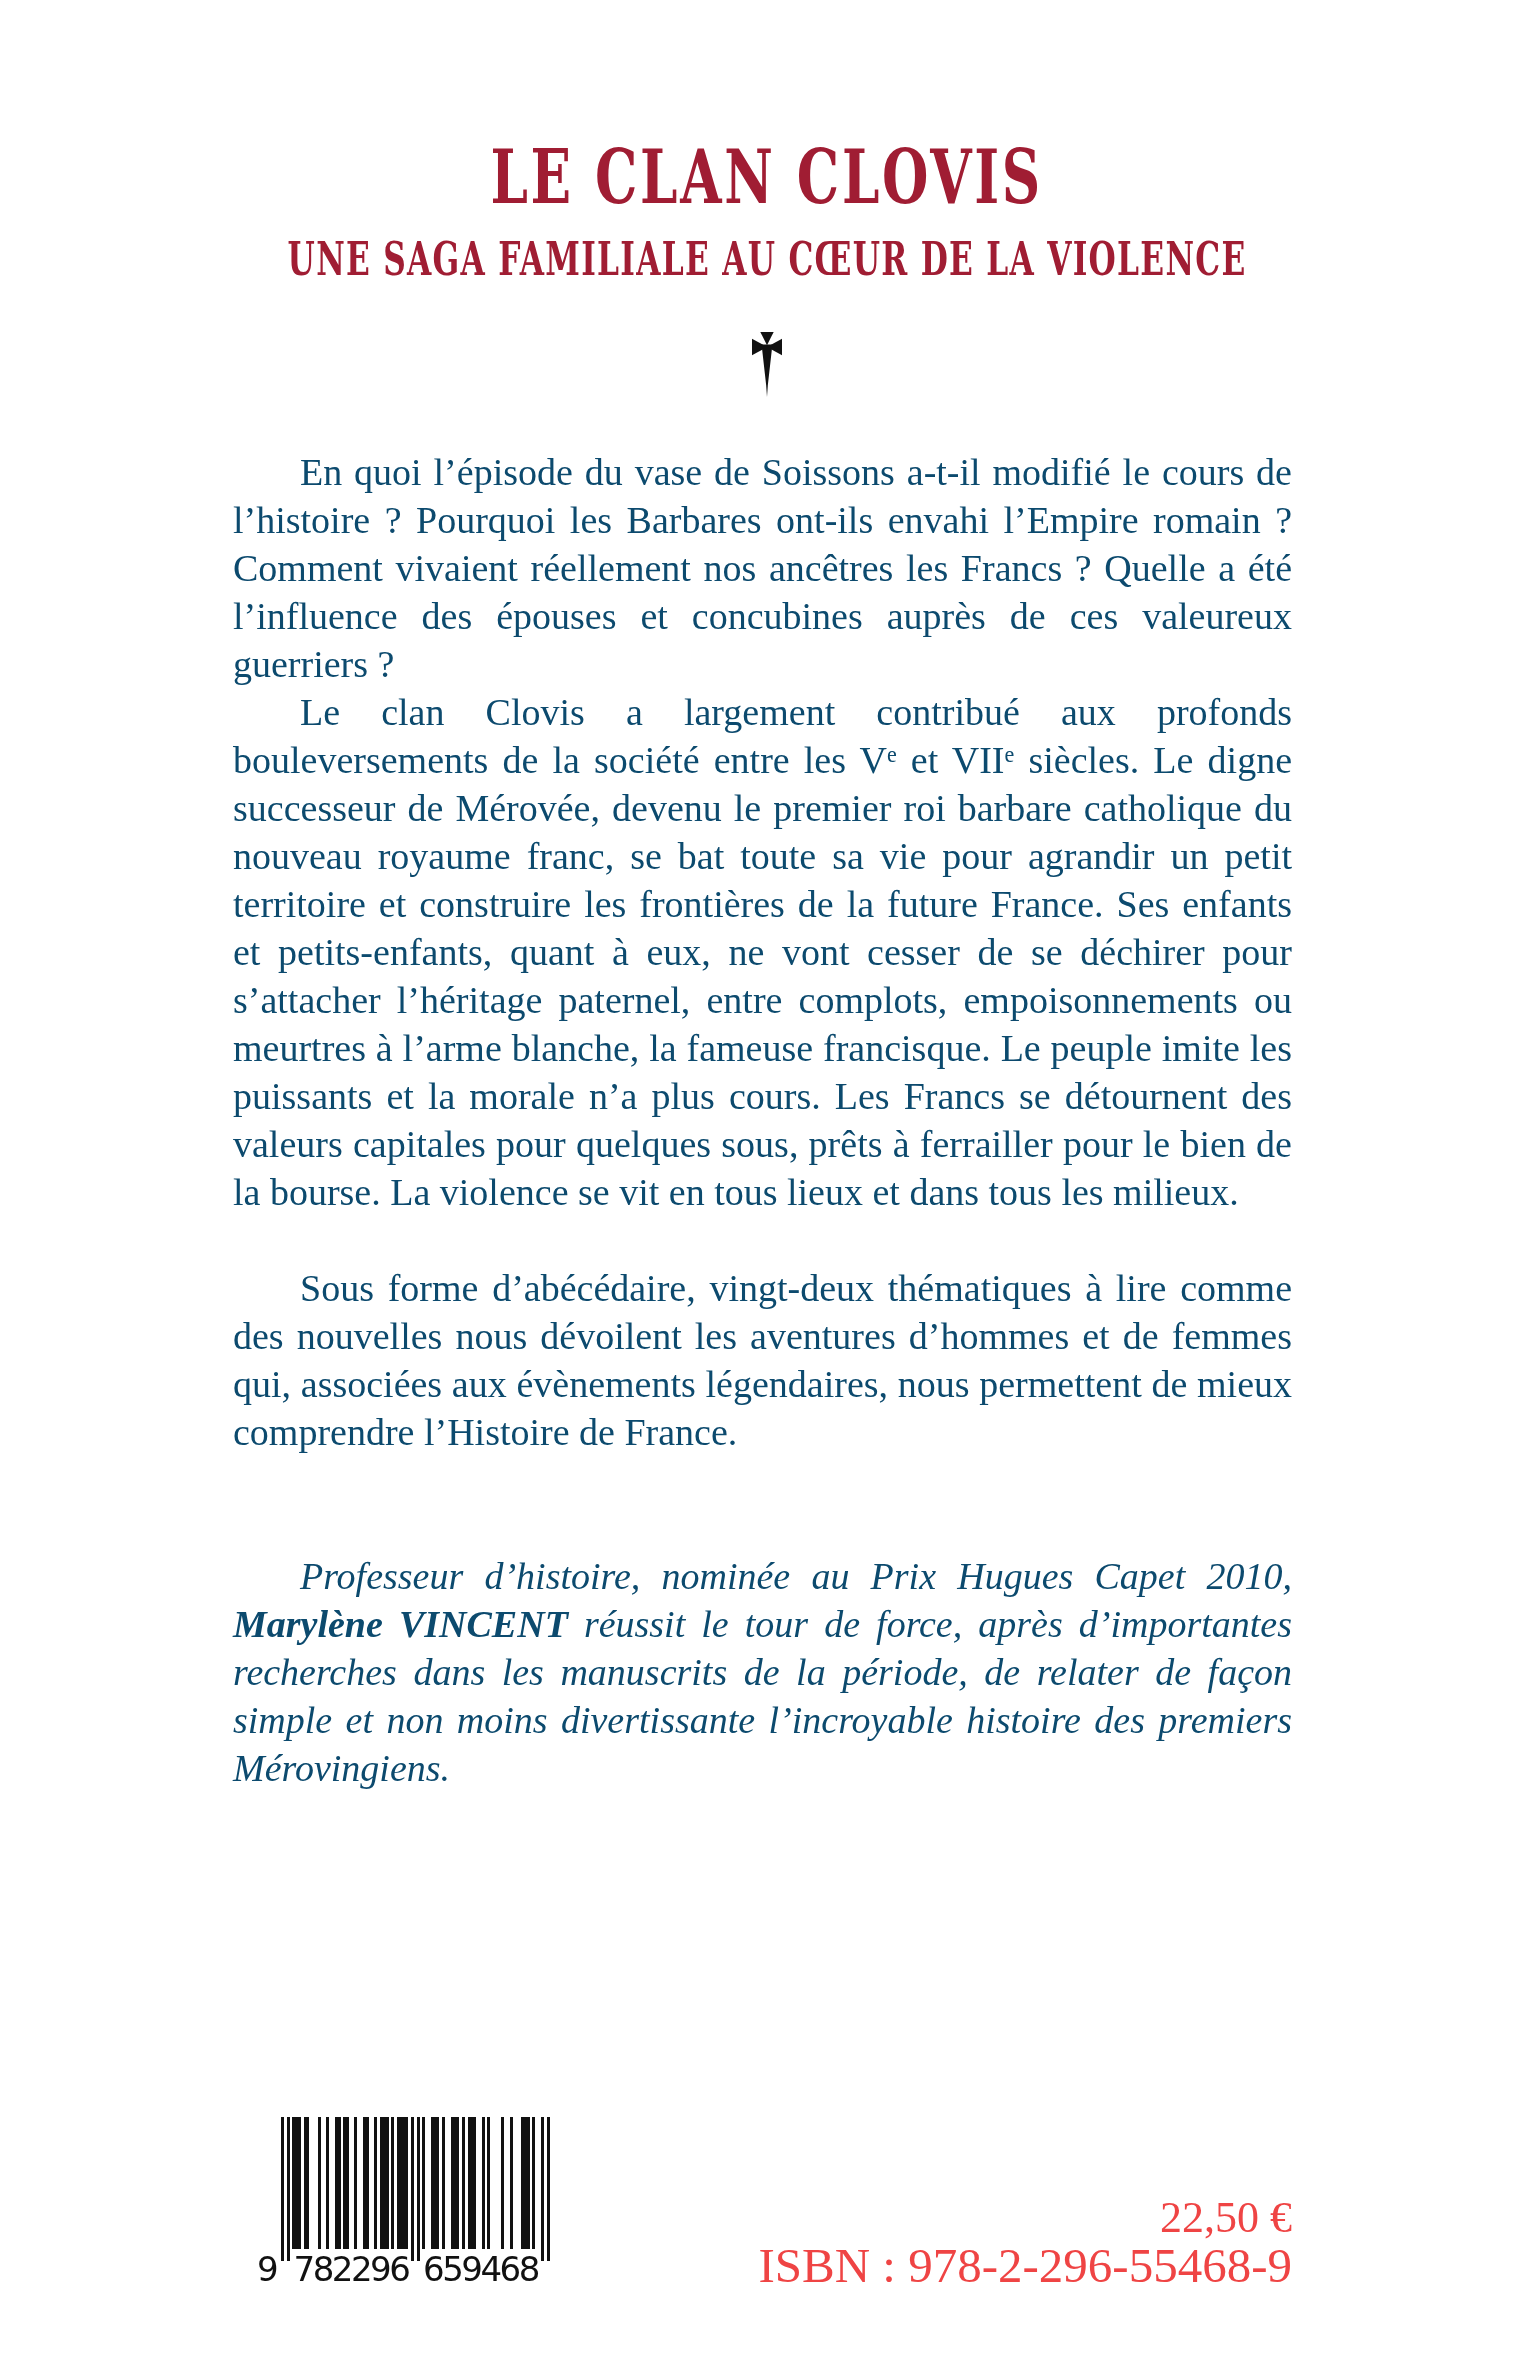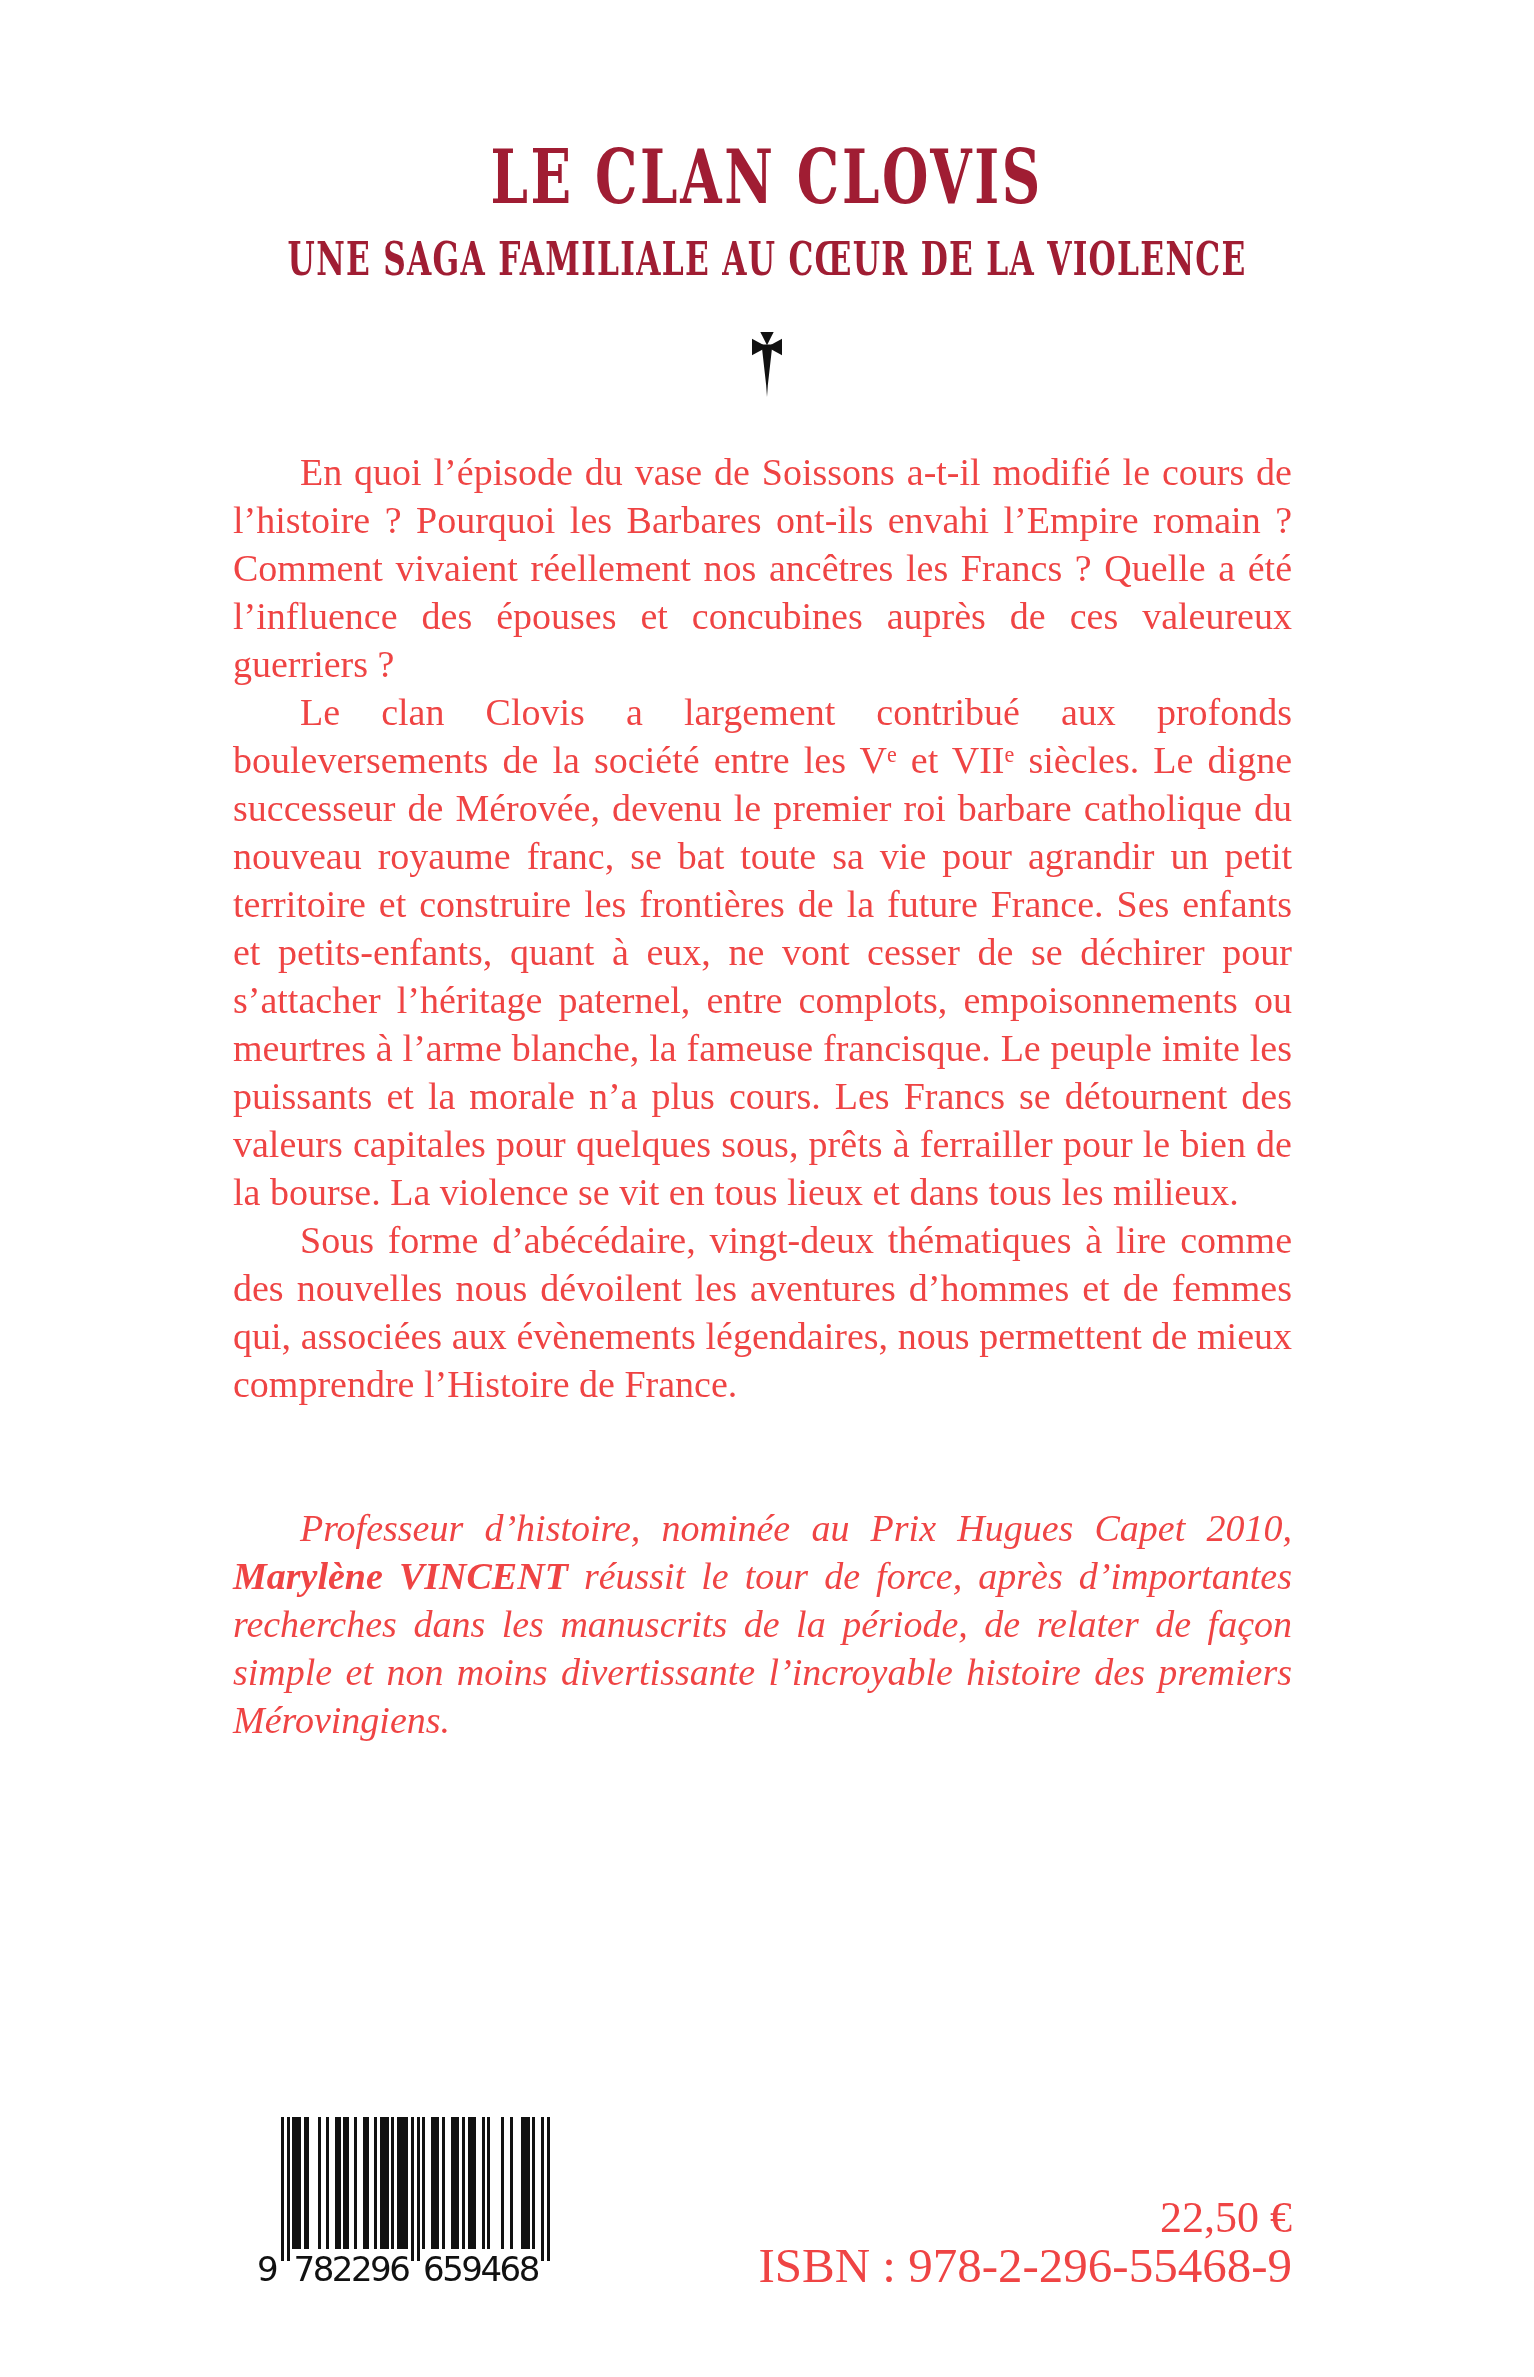--- a/index.html
+++ b/index.html
@@ -38,27 +38,27 @@
     transform: scaleX(0.68);
     transform-origin: center center;
     white-space: nowrap;
   }
   .dagger-wrap { left: 0; top: 332px; width: 100%; text-align: center; }
   .dagger-wrap svg { display: inline-block; }
 
   
   .main-text {
     left: 233px; top: 448px; width: 1059px;
-    color: #ef4444;
+    color: #0c4a6e;
     font-size: 38px;
     line-height: 48px;
     text-align: justify;
   }
   .main-text p { margin: 0; text-indent: 67px; }
-  .main-text p.gap-1 { }
+  .main-text p.gap-1 { margin-top: 48px; }
   .main-text p.gap-2 { margin-top: 96px; }
   .main-text p.italic { font-style: italic; }
   .main-text sup { font-size: 58%; line-height: 0; vertical-align: 0.52em; }
   .seg-bold { font-weight: bold; }
 
   
   .credit {
     left: 0; top: 1920px; width: 100%;
     text-align: center;
     font-style: italic;

